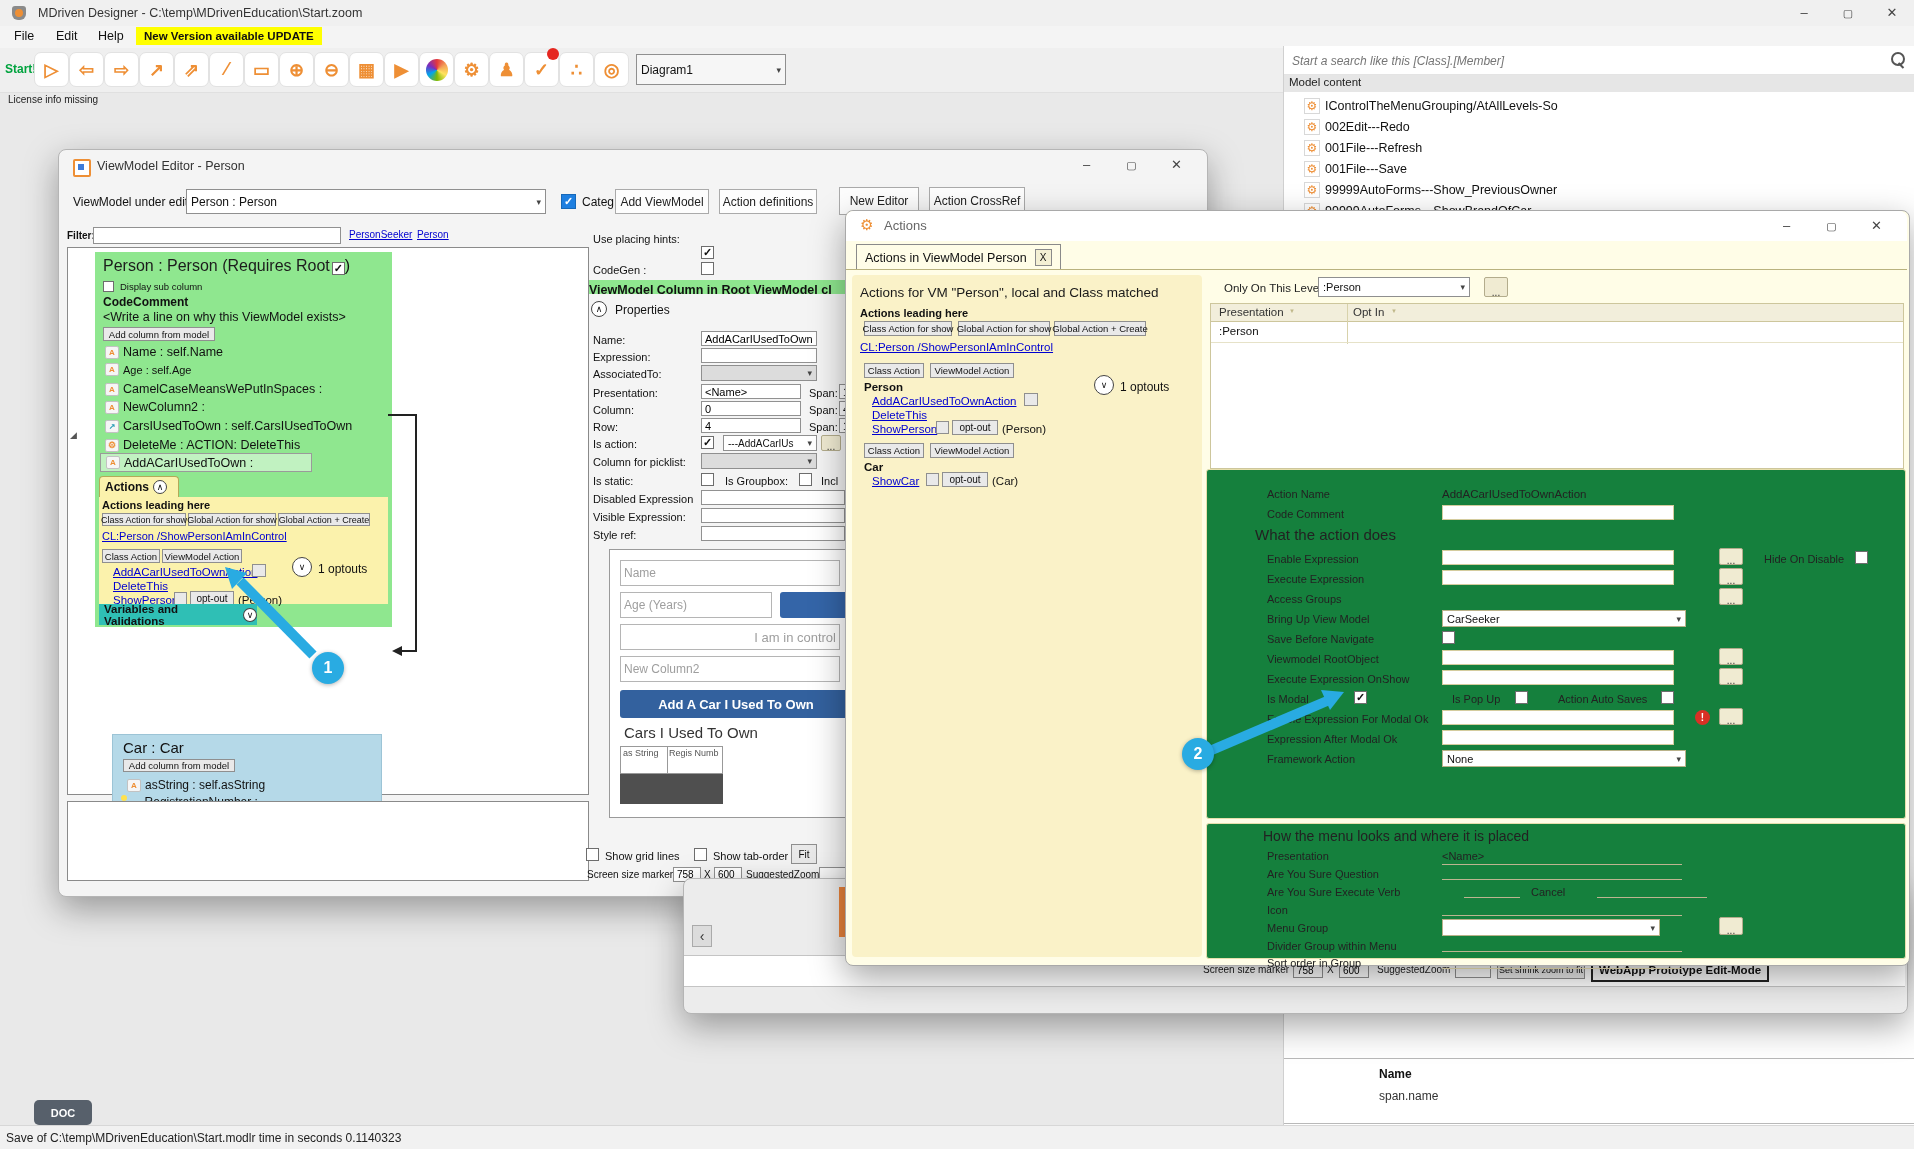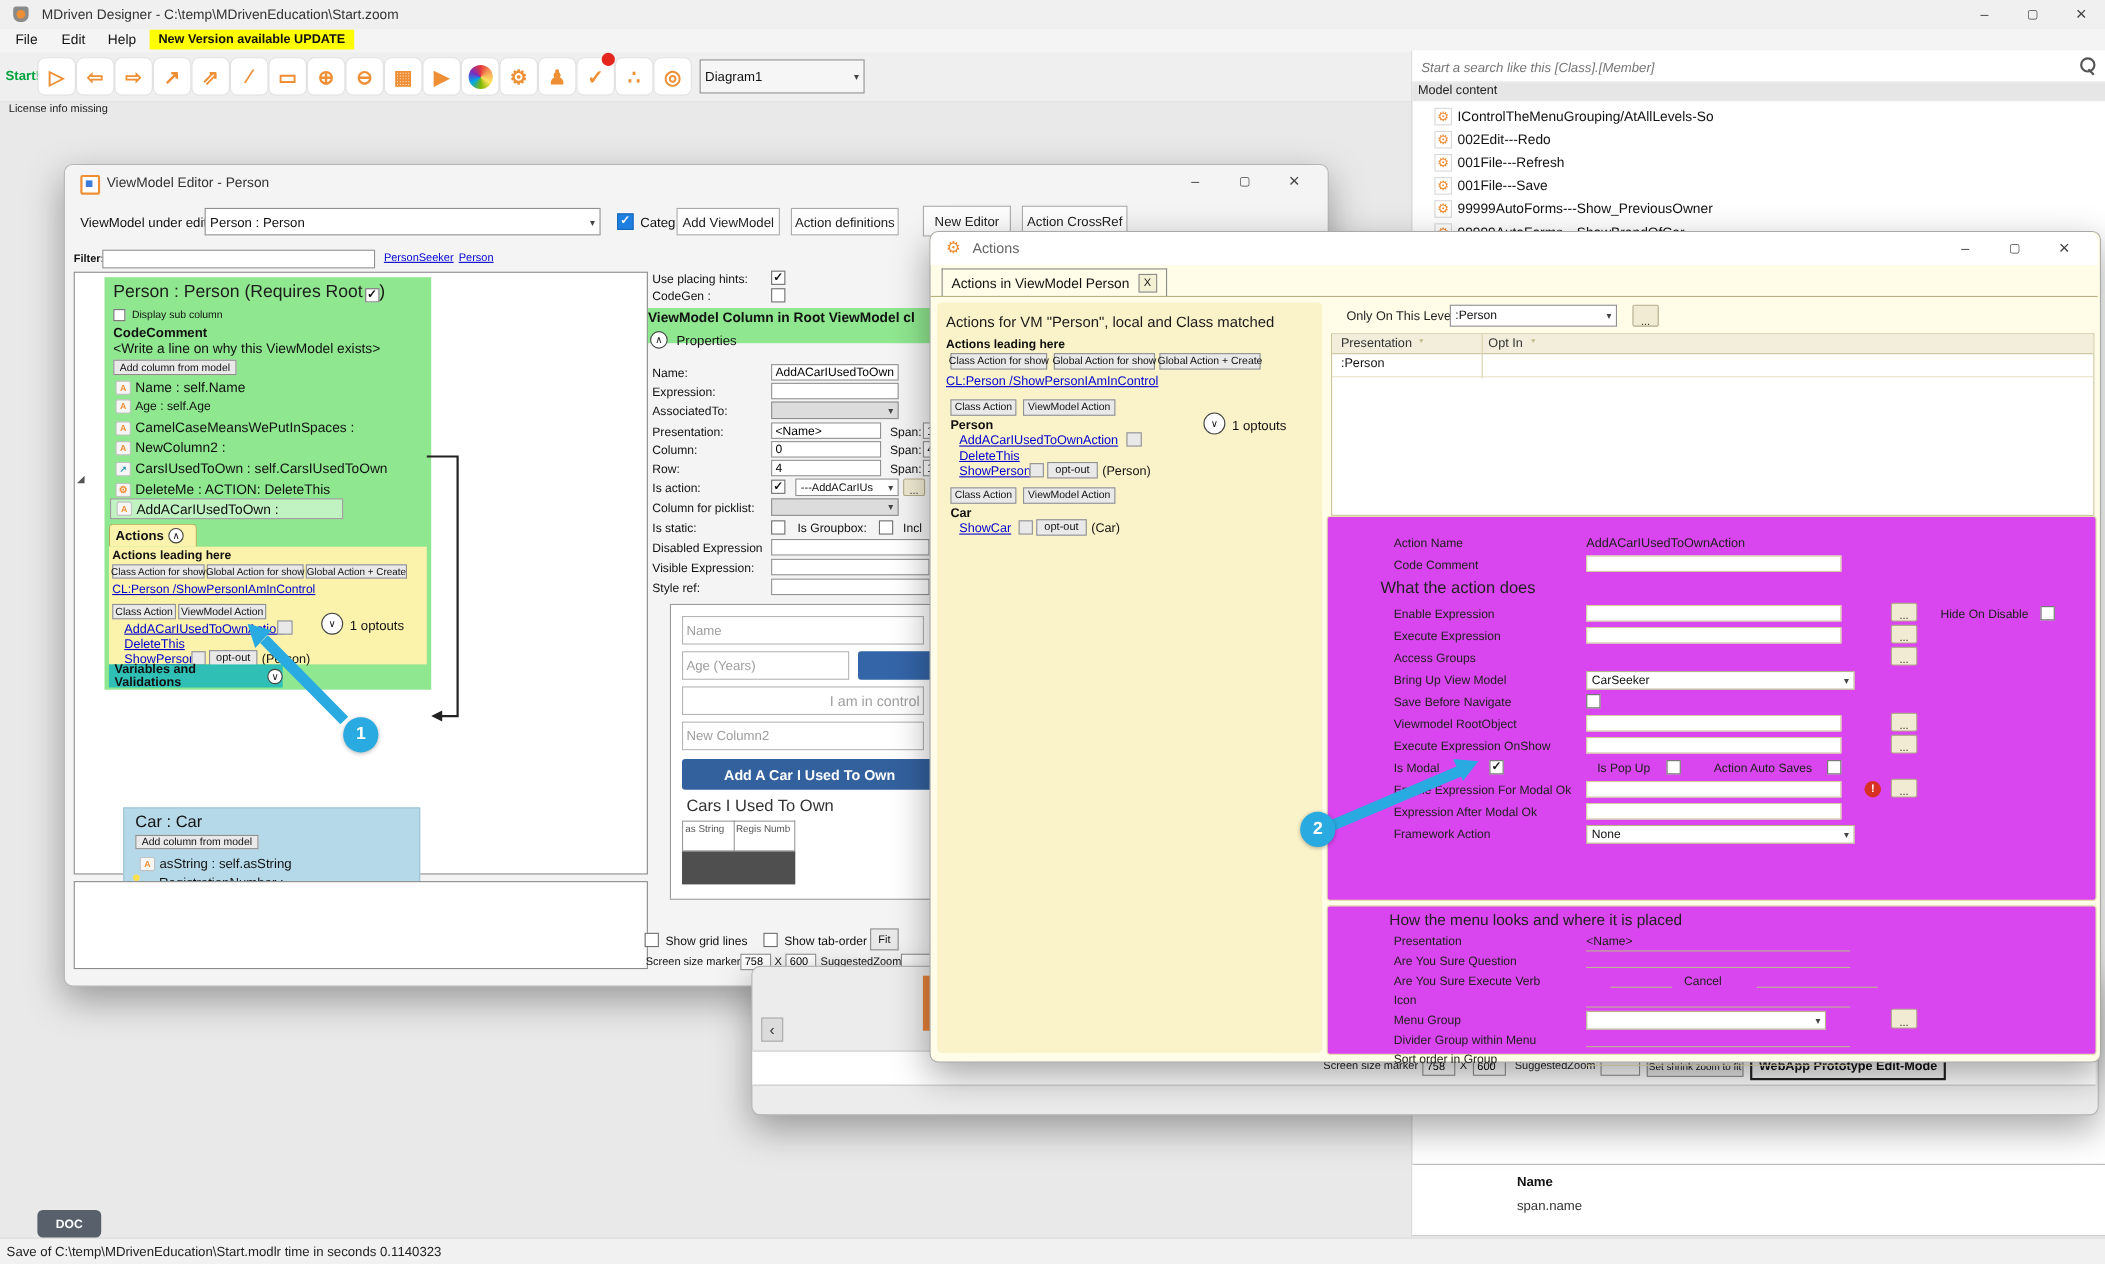--- a/index.html
+++ b/index.html
@@ -39,21 +39,21 @@
   .ybox{background:#FBF2AC}
   .tinybox{width:14px;height:13px;border:1px solid #8f8f8f;background:#e9e9e9;font-size:7px;color:#777;
         display:inline-flex;align-items:center;justify-content:center;box-sizing:border-box}
   .circleno{position:absolute;width:32px;height:32px;border-radius:50%;background:#29ABE2;color:#fff;
         font-weight:bold;font-size:16px;display:flex;align-items:center;justify-content:center;
         z-index:42;box-shadow:0 1px 4px rgba(0,0,0,.3)}
   .wheel{width:22px;height:22px;border-radius:50%;
         background:conic-gradient(#e5383b,#f4a259,#ffe45e,#7fb800,#00a6ed,#7b2cbf,#e5383b)}
   .dotsbtn{background:#f0ebd2;border:1px solid #b3ac8c;border-radius:2px;font-size:10px;color:#333;
         display:flex;align-items:flex-end;justify-content:center;box-sizing:border-box;line-height:.7}
-  .formbox{position:absolute;background:#d946ef;border:1px solid #E6DFAC;border-radius:3px}
+  .formbox{position:absolute;background:#15803d;border:1px solid #E6DFAC;border-radius:3px}
   .flbl{position:absolute;font-size:11px;color:#222;white-space:nowrap}
   .redmark{width:15px;height:15px;border-radius:50%;background:#d93025;color:#fff;font-weight:bold;
         font-size:10px;display:flex;align-items:center;justify-content:center}
 </style>
 </head>
 <body>
 
 <div class="abs" style="left:0;top:0;width:1914px;height:26px;background:#f0f0f0">
   <span class="abs" style="left:12px;top:6px;width:14px;height:14px;background:#8a8a8a;border-radius:3px 3px 6px 6px"></span>
   <span class="abs" style="left:15px;top:9px;width:8px;height:8px;background:#EE8F35;border-radius:50%"></span>
@@ -317,27 +317,27 @@
         <span class="link abs" style="left:12px;top:19px;font-size:12px">ShowCar</span>
         <span class="tinybox abs" style="left:62px;top:18px;width:13px"></span>
         <div class="btn-sm abs" style="left:78px;top:17px;width:44px;height:15px;font-size:10px">opt-out</div>
         <span class="abs" style="left:127px;top:19px;font-size:12px">(Car)</span>
       </div>
     </div>
   </div>
 
   <div class="abs" style="left:8px;top:651px;width:520px;height:78px;background:#fff;border:1px solid #8a8a8a"></div>
 
-  <span class="lbl abs" style="left:534px;top:98px">Use placing hints:</span>
+  <span class="lbl abs" style="left:534px;top:83px">Use placing hints:</span>
   <span class="cb abs" style="left:642px;top:96px">
       <span>✓</span>
     </span>
   <span class="lbl abs" style="left:534px;top:114px">CodeGen :</span>
   <span class="cb abs" style="left:642px;top:112px"></span>
-  <div class="abs nowrap" style="left:530px;top:130px;width:260px;height:32px;background:#8FE78F">
+  <div class="abs nowrap" style="left:530px;top:130px;width:260px;height:14px;background:#8FE78F">
     <span style="font-size:12.5px;font-weight:bold;white-space:nowrap">ViewModel Column in Root ViewModel cl</span></div>
   <span class="chev abs" style="left:532px;top:151px">∧</span>
   <span class="abs" style="left:556px;top:153px;font-size:12px">Properties</span>
 
   <span class="lbl abs" style="left:534px;top:184px">Name:</span>
   <input class="inp abs" style="left: 642px; top: 181px; width: 116px; height: 15px;" value="AddACarIUsedToOwn">
   <span class="lbl abs" style="left:534px;top:201px">Expression:</span>
   <input class="inp abs" style="left: 642px; top: 198px; width: 116px; height: 15px;">
   <span class="lbl abs" style="left:534px;top:218px">AssociatedTo:</span>
   <div class="sel gray abs" style="left:642px;top:215px;width:116px;height:16px">

